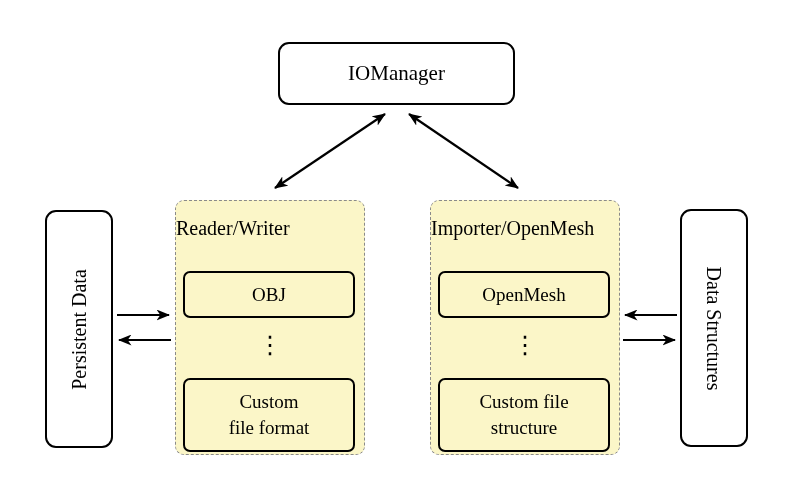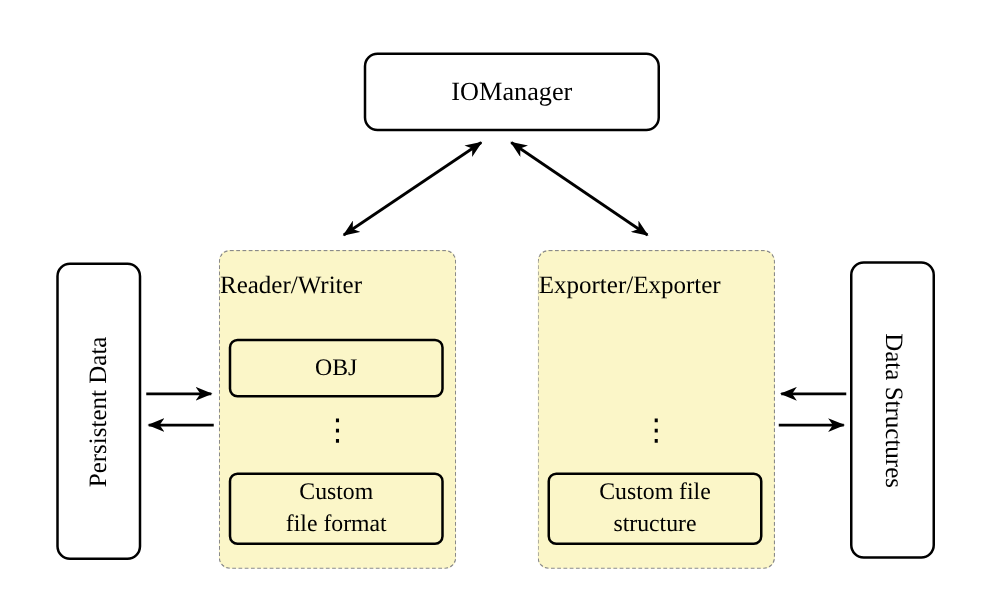--- a/index.html
+++ b/index.html
@@ -18,21 +18,20 @@
   }
   .node {
     position: absolute;
     background: #ffffff;
     border: 2.5px solid #000000;
     border-radius: 11px;
     display: flex;
     align-items: center;
     justify-content: center;
     box-sizing: border-box;
-    margin-left: 13px;
   }
   .node-iomanager {
     left: 278px; top: 42px; width: 237px; height: 63px;
     font-size: 21px;
   }
   .side-node {
     position: absolute;
     background: #ffffff;
     border: 2.5px solid #000000;
     border-radius: 11px;
@@ -75,21 +74,21 @@
     display: flex;
     align-items: center;
     justify-content: center;
     box-sizing: border-box;
     font-size: 19px;
     text-align: center;
     line-height: 26px;
     white-space: pre-line;
   }
   .inner-node-1 { top: 70px;  height: 47px; }
-  .inner-node-2 { top: 177px; height: 58px; }
+  .inner-node-2 { top: 177px; height: 74px; }
   .vdots {
     position: absolute;
     top: 130px; left: 0; right: 0;
     text-align: center;
     font-size: 24px;
     line-height: 28px;
     letter-spacing: 0;
   }
   .arrow-layer {
     position: absolute;
@@ -123,21 +122,24 @@
       <span>OBJ</span>
     </div>
     <div class="vdots">⋮</div>
     <div class="inner-node inner-node-2">
       <span>Custom
 file format</span>
     </div>
   </div>
 
   <div class="container-box container-right">
-    <div class="container-title">Exporter/Exporter</div>
+    <div class="container-title">Importer/OpenMesh</div>
+    <div class="inner-node inner-node-1">
+      <span>OpenMesh</span>
+    </div>
     <div class="vdots">⋮</div>
     <div class="inner-node inner-node-2">
       <span>Custom file
 structure</span>
     </div>
   </div>
 
   <svg class="arrow-layer" viewBox="0 0 800 489">
     <defs>
       <marker id="ah" markerUnits="userSpaceOnUse" markerWidth="14" markerHeight="11" refX="12.5" refY="5.5" orient="auto-start-reverse">

